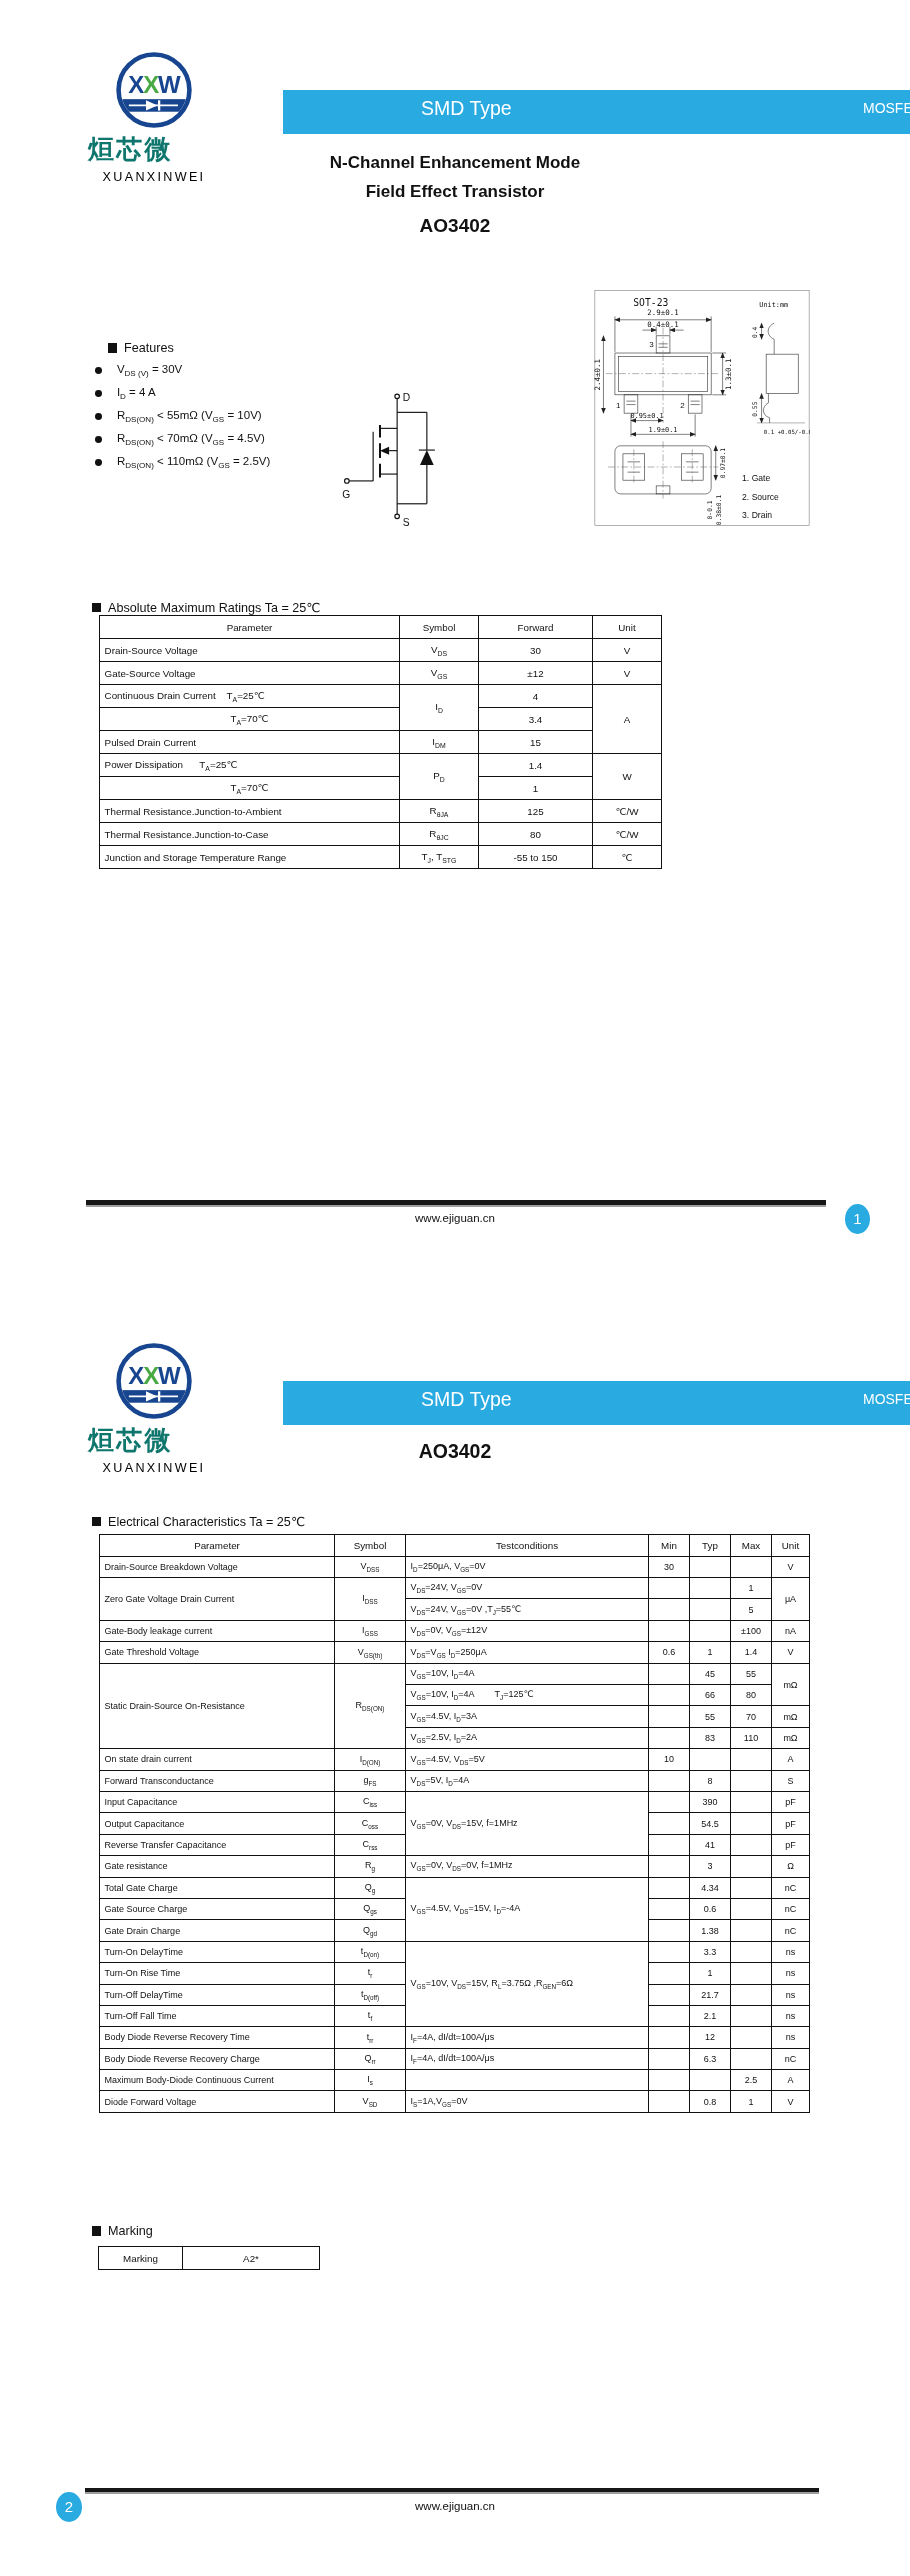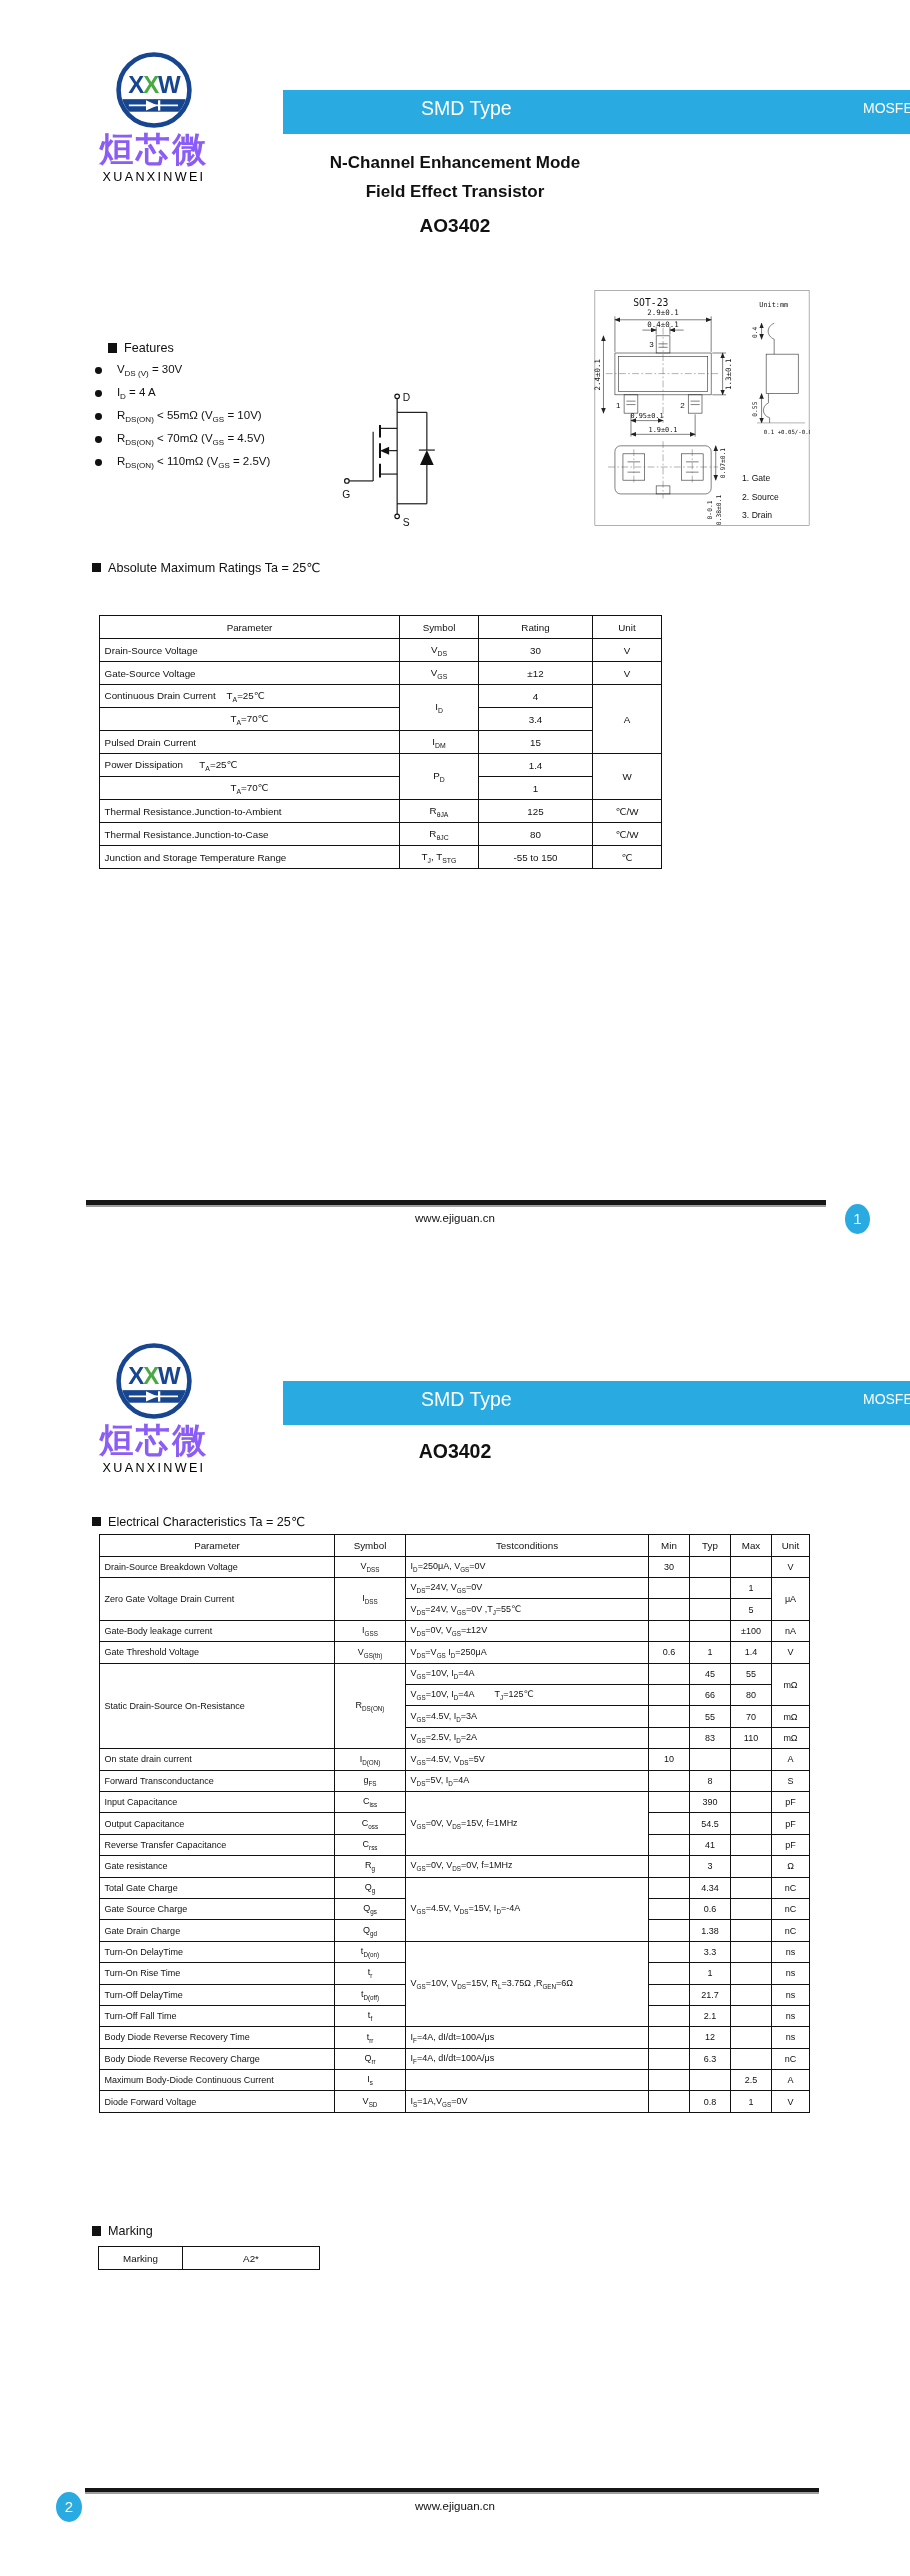--- a/index.html
+++ b/index.html
@@ -4,21 +4,21 @@
 <style>
   :root{
     --accent:#29abe2; --navy:#17458f; --green:#49a942; --ink:#111;
   }
   html,body{margin:0;padding:0;background:#fff;}
   .sheet{position:relative;width:910px;height:2576px;background:#ffffff;
          font-family:"Liberation Sans","DejaVu Sans",sans-serif;color:var(--ink);overflow:hidden;}
   .abs{position:absolute;}
   sub{font-size:70%;}
   
-  .logo-cn{width:132px;text-align:center;font-size:34px;font-weight:700;letter-spacing:2.3px;line-height:37px;color:#8b5cf6;}
+  .logo-cn{width:132px;text-align:left;font-size:26px;font-weight:700;letter-spacing:2.3px;line-height:37px;color:#0f766e;}
   .logo-en{width:132px;text-align:center;font-size:12.6px;letter-spacing:2.3px;color:#000;}
   
   .banner{width:644px;height:44px;background:var(--accent);color:#fff;margin-left:40px;}
   .banner .bl{position:absolute;left:138px;top:0;line-height:36px;font-size:19.5px;}
   .banner .br{position:absolute;right:5.7px;top:0;line-height:36px;font-size:14px;}
   
   .center-line{left:0;width:910px;text-align:center;}
   .doc-title{font-size:17px;font-weight:700;}
   .part-no{font-size:19px;font-weight:700;}
   
@@ -226,36 +226,36 @@
     <line x1="171" y1="278" x2="171" y2="340" class="cline"></line>
     <text x="228" y="302" class="cad t11 mid" transform="rotate(-90 228 302)">0.97±0.1</text>
     <text x="222" y="384" class="cad t11 mid" transform="rotate(-90 222 384)">0.38±0.1</text>
     <text x="206" y="384" class="cad t11 mid" transform="rotate(-90 206 384)">0-0.1</text>
 
     <text x="258" y="334" class="sansf t15">1. Gate</text>
     <text x="258" y="366" class="sansf t15">2. Source</text>
     <text x="258" y="398" class="sansf t15">3. Drain</text>
   </svg>
 
-  <div class="abs sec-title" style="left:92px;top:560px">
+  <div class="abs sec-title" style="left:92px;top:600px">
     <span class="sq"></span>
     <span>Absolute Maximum Ratings Ta = 25℃</span>
   </div>
   <table class="abs dtable amr" style="left:99px;top:615px;width:563px">
     <colgroup>
         <col style="width:300px">
         <col style="width:79px">
         <col style="width:114px">
         <col style="width:69px">
       </colgroup>
   <thead>
         <tr>
           <th class="cc">Parameter</th>
           <th class="cc">Symbol</th>
-          <th class="cc">Rating</th>
+          <th class="cc">Forward</th>
           <th class="cc">Unit</th>
         </tr>
       </thead>
       <tbody>
         <tr>
           <td class="cl">Drain-Source Voltage</td>
           <td class="cc">V<sub>DS</sub></td>
           <td class="cc">30</td>
           <td class="cc">V</td>
         </tr>

